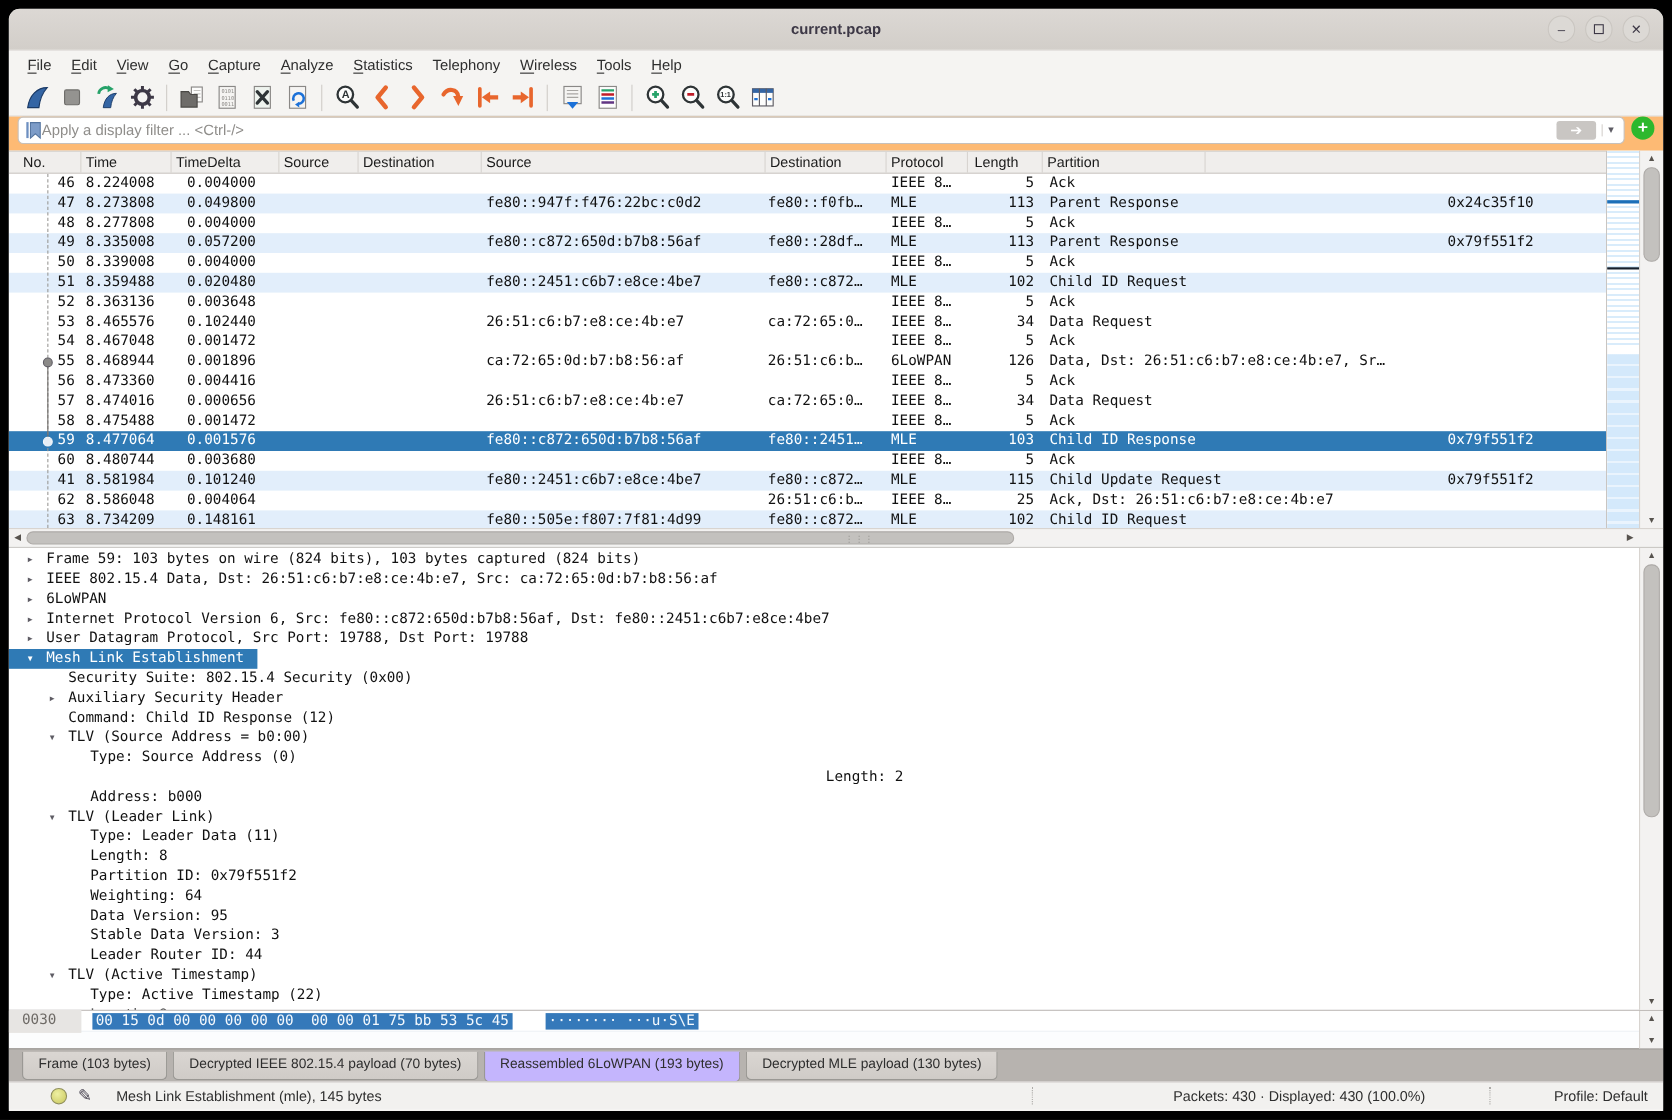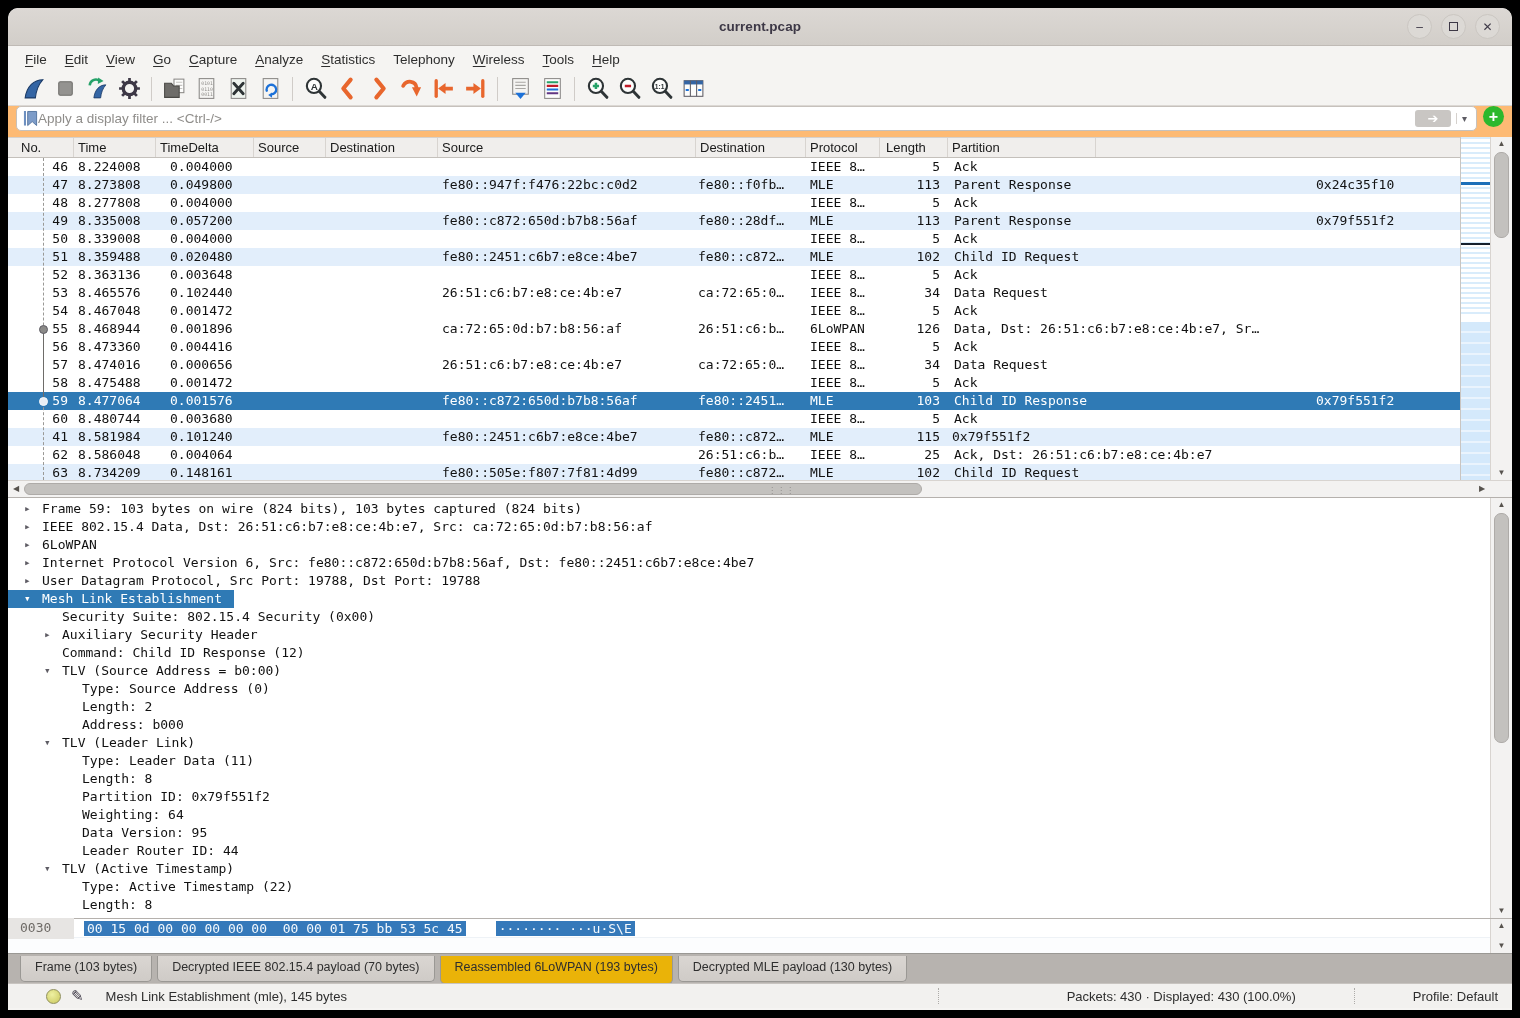--- a/index.html
+++ b/index.html
@@ -101,21 +101,21 @@
   .hexoff { width:66px; height:21px; line-height:19px; background:#e7e5e3; color:#6e6a66; padding-left:12px; }
   .hexbytes { margin-left:10px; background:#3579ba; color:#f4f9fd; padding:0 3px; white-space:pre; }
   .hexascii { margin-left:30px; background:#3579ba; color:#f4f9fd; padding:0 3px; white-space:pre; }
   .hvscroll { width:22px; background:#f3f2f1; border-left:1px solid #d8d4d0; position:relative; }
 
   
   .tabbar { height:30px; background:#b7b3af; display:flex; align-items:flex-start; padding:2px 0 0 12px; gap:5px;
     border-top:1px solid #9a9894; }
   .btab { height:26px; padding:4px 14px 0 14px; font-size:12.5px; color:#2e2e2e; background:linear-gradient(#dad6d2,#cfcbc7);
     border:1px solid #9a9894; border-top:none; border-radius:0 0 5px 5px; white-space:nowrap; }
-  .btab.active { background:#eab308; height:28px; }
+  .btab.active { background:#c4b5fd; height:28px; }
 
   
   .statusbar { height:25px; background:#f2f1ef; border-top:1px solid #c8c4c0; display:flex; align-items:center;
     font-size:13px; color:#2e2e2e; padding:0 14px 0 10px; }
   .expdot { width:15px; height:15px; border-radius:50%; background:radial-gradient(circle at 40% 35%,#eef0a2,#c9c75d);
     border:1px solid #90905c; margin:0 10px 0 28px; }
   .pencil { font-size:15px; color:#3d3846; margin-right:22px; }
   .st-left { flex:1; }
   .st-sep { width:1px; height:16px; border-left:1px dotted #adaba8; margin:0 18px; }
   .st-packets { padding:0 40px 0 110px; }
@@ -545,20 +545,21 @@
           <div class="prow alt">
             <span class="pcell c-no">41</span>
             <span class="pcell c-time">8.581984</span>
             <span class="pcell c-delta">0.101240</span>
             <span class="pcell c-src"></span>
             <span class="pcell c-dst"></span>
             <span class="pcell c-src2">fe80::2451:c6b7:e8ce:4be7</span>
             <span class="pcell c-dst2">fe80::c872…</span>
             <span class="pcell c-proto">MLE</span>
             <span class="pcell c-len">115</span>
+            <span class="pcell c-info">Child Update Request</span>
             <span class="pcell c-part">0x79f551f2</span>
           </div>
           <div class="prow">
             <span class="pcell c-no">62</span>
             <span class="pcell c-time">8.586048</span>
             <span class="pcell c-delta">0.004064</span>
             <span class="pcell c-src"></span>
             <span class="pcell c-dst"></span>
             <span class="pcell c-src2"></span>
             <span class="pcell c-dst2">26:51:c6:b…</span>
@@ -608,28 +609,29 @@
         <div class="drow" style="padding-left: 12px;"><span class="darr">▸</span><span>IEEE 802.15.4 Data, Dst: 26:51:c6:b7:e8:ce:4b:e7, Src: ca:72:65:0d:b7:b8:56:af</span></div>
         <div class="drow" style="padding-left: 12px;"><span class="darr">▸</span><span>6LoWPAN</span></div>
         <div class="drow" style="padding-left: 12px;"><span class="darr">▸</span><span>Internet Protocol Version 6, Src: fe80::c872:650d:b7b8:56af, Dst: fe80::2451:c6b7:e8ce:4be7</span></div>
         <div class="drow" style="padding-left: 12px;"><span class="darr">▸</span><span>User Datagram Protocol, Src Port: 19788, Dst Port: 19788</span></div>
         <div class="drow sel" style="padding-left: 12px;"><span class="darr">▾</span><span>Mesh Link Establishment</span></div>
         <div class="drow" style="padding-left: 32px;"><span class="darr"></span><span>Security Suite: 802.15.4 Security (0x00)</span></div>
         <div class="drow" style="padding-left: 32px;"><span class="darr">▸</span><span>Auxiliary Security Header</span></div>
         <div class="drow" style="padding-left: 32px;"><span class="darr"></span><span>Command: Child ID Response (12)</span></div>
         <div class="drow" style="padding-left: 32px;"><span class="darr">▾</span><span>TLV (Source Address = b0:00)</span></div>
         <div class="drow" style="padding-left: 52px;"><span class="darr"></span><span>Type: Source Address (0)</span></div>
-        <div class="drow" style="padding-left: 52px;"><span class="darr"></span><span>Length: 2</span></div>
+        <div class="drow" style="padding-left: 52px; justify-content: center;"><span class="darr"></span><span>Length: 2</span></div>
         <div class="drow" style="padding-left: 52px; align-items: center;"><span class="darr"></span><span>Address: b000</span></div>
         <div class="drow" style="padding-left: 32px;"><span class="darr">▾</span><span>TLV (Leader Link)</span></div>
         <div class="drow" style="padding-left: 52px;"><span class="darr"></span><span>Type: Leader Data (11)</span></div>
         <div class="drow" style="padding-left: 52px;"><span class="darr"></span><span>Length: 8</span></div>
         <div class="drow" style="padding-left: 52px;"><span class="darr"></span><span>Partition ID: 0x79f551f2</span></div>
         <div class="drow" style="padding-left: 52px;"><span class="darr"></span><span>Weighting: 64</span></div>
         <div class="drow" style="padding-left: 52px;"><span class="darr"></span><span>Data Version: 95</span></div>
+        <div class="drow" style="padding-left: 52px;"><span class="darr"></span><span>Stable Data Version: 3</span></div>
         <div class="drow" style="padding-left: 52px;"><span class="darr"></span><span>Leader Router ID: 44</span></div>
         <div class="drow" style="padding-left: 32px;"><span class="darr">▾</span><span>TLV (Active Timestamp)</span></div>
         <div class="drow" style="padding-left: 52px;"><span class="darr"></span><span>Type: Active Timestamp (22)</span></div>
         <div class="drow" style="padding-left: 52px;"><span class="darr"></span><span>Length: 8</span></div>
       </div>
     <div class="vscroll">
       <div class="varrow">▲</div>
       <div class="vthumb" style="top:15px;height:230px"></div>
       <div class="varrow bottom">▼</div>
     </div>

